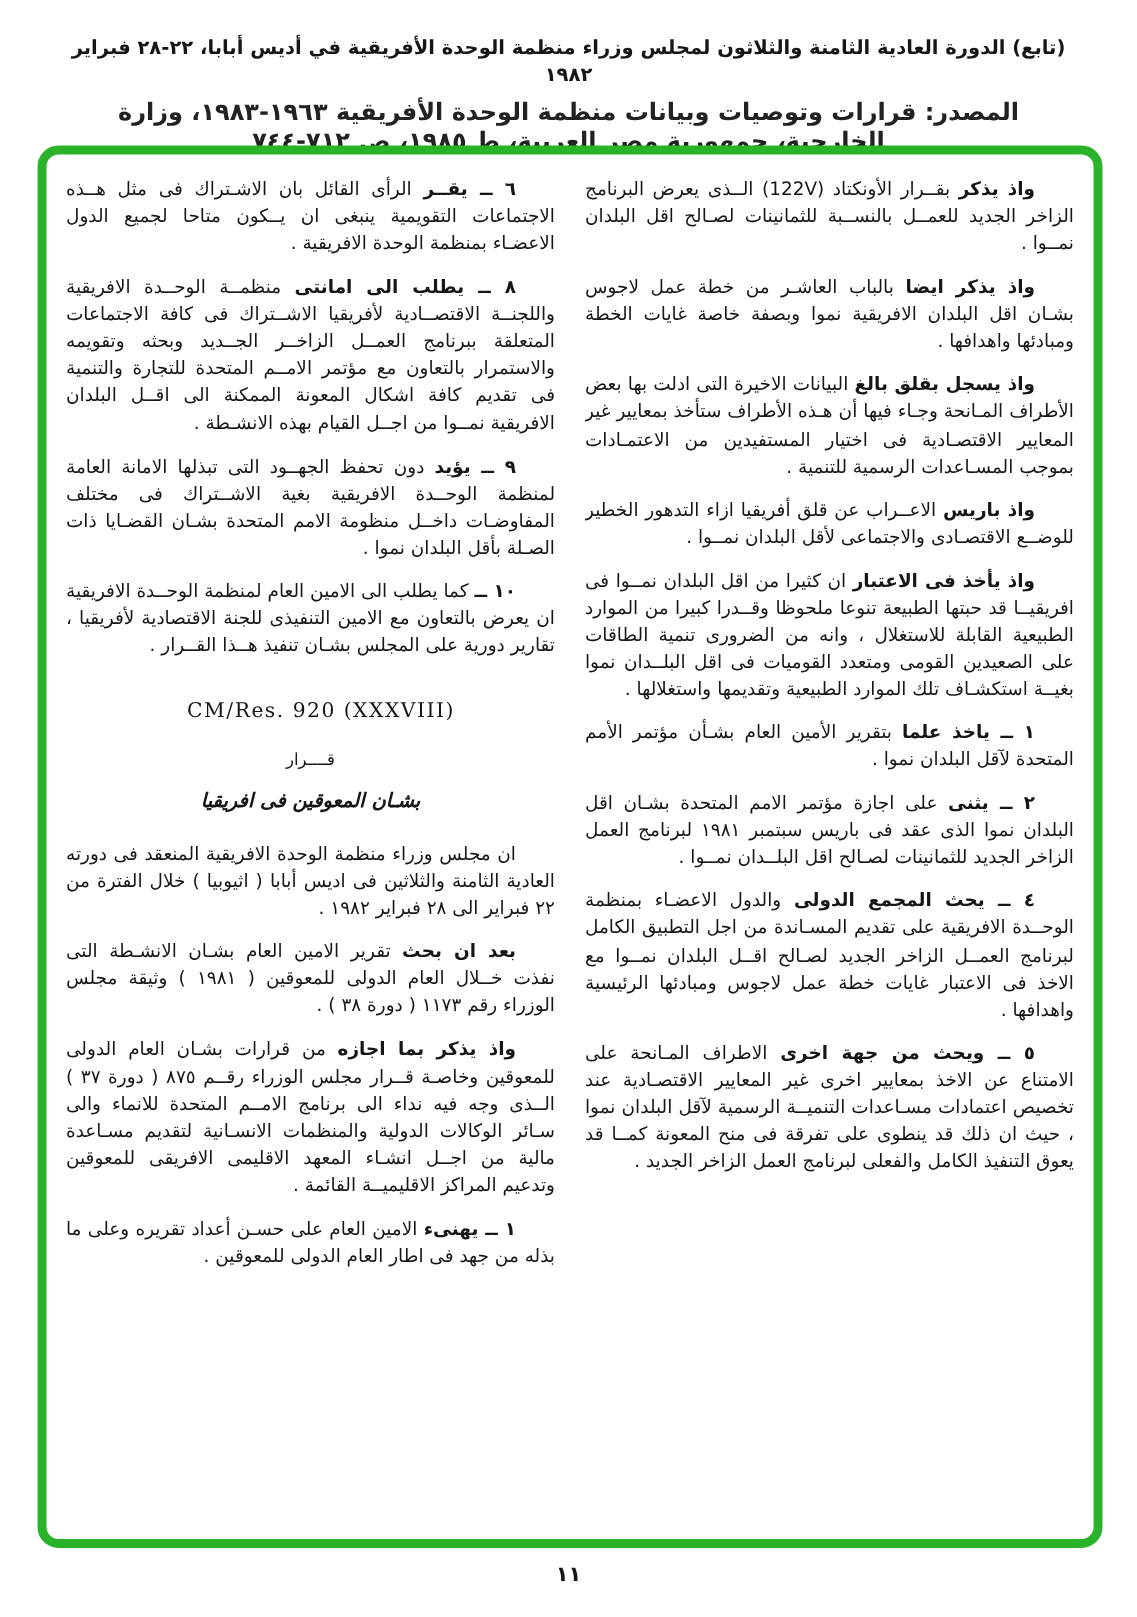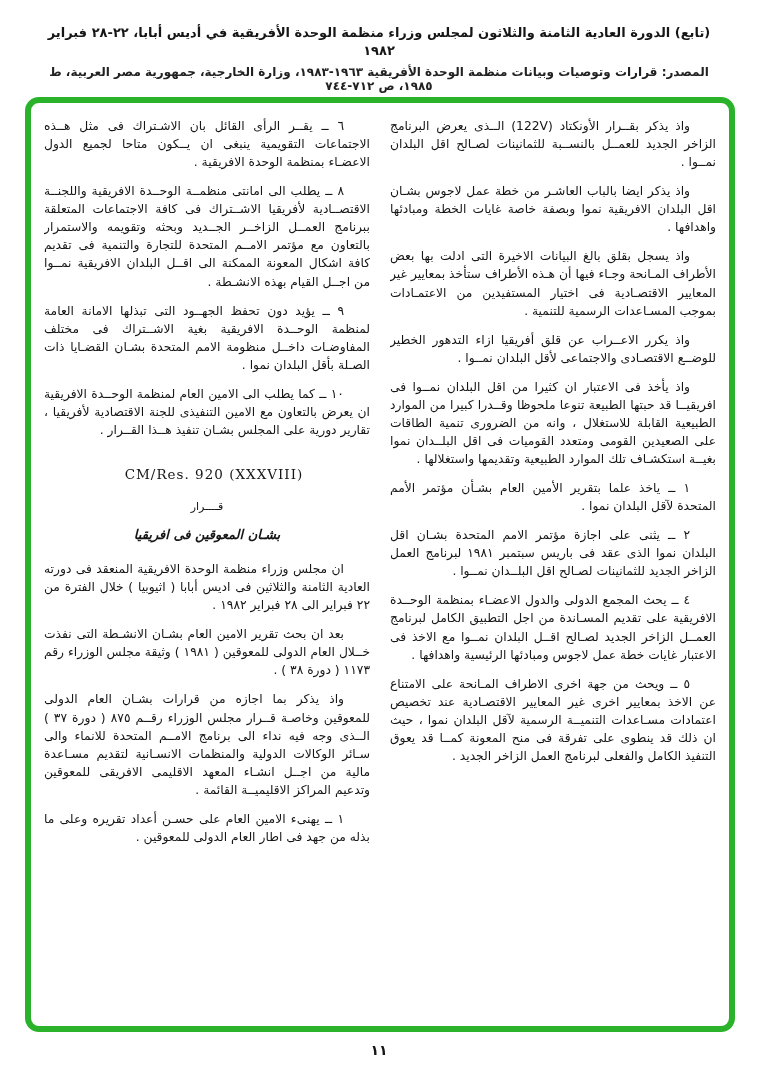--- a/index.html
+++ b/index.html
@@ -18,21 +18,21 @@
     direction: rtl;
   }
   .header-title {
     font-size: 13px;
     font-weight: bold;
     line-height: 1.4;
     padding: 0 40px;
   }
   .header-source {
     margin-top: 5px;
-    font-size: 12px;
+    font-size: 16px;
     font-weight: bold;
     color: #222;
     padding: 0 46px;
   }
   
   .content-box {
     position: absolute;
     left: 25px;
     top: 97px;
     width: 710px;
@@ -51,21 +51,21 @@
     direction: rtl;
     text-align: justify;
     font-size: 12.3px;
     line-height: 1.47;
     overflow: hidden;
   }
   .para {
     margin-bottom: 11px;
     text-indent: 26px;
   }
-  .para .lead { font-weight: normal; }
+  .para .lead { font-weight: bold; }
   .res-ref {
     direction: ltr;
     text-align: center;
     font-family: "DejaVu Serif", serif;
     font-size: 13.5px;
     letter-spacing: 1px;
     margin: 26px 0 4px 0;
     padding-left: 14px;
     text-indent: 0;
   }
@@ -101,21 +101,21 @@
   <div class="header-title">(تابع) الدورة العادية الثامنة والثلاثون لمجلس وزراء منظمة الوحدة الأفريقية في أديس أبابا، ٢٢-٢٨ فبراير ١٩٨٢</div>
   <div class="header-source">المصدر: قرارات وتوصيات وبيانات منظمة الوحدة الأفريقية ١٩٦٣-١٩٨٣، وزارة الخارجية، جمهورية مصر العربية، ط ١٩٨٥، ص ٧١٢-٧٤٤</div>
 </div>
 
 <div class="content-box">
 
   <div class="col">
     <p class="para"><span class="lead">واذ يذكر</span><span> بقــرار الأونكتاد (122V) الــذى يعرض البرنامج الزاخر الجديد للعمــل بالنســبة للثمانينات لصـالح اقل البلدان نمــوا .</span></p>
     <p class="para"><span class="lead">واذ يذكر ايضا</span><span> بالباب العاشـر من خطة عمل لاجوس بشـان اقل البلدان الافريقية نموا وبصفة خاصة غايات الخطة ومبادئها واهدافها .</span></p>
     <p class="para"><span class="lead">واذ يسجل بقلق بالغ</span><span> البيانات الاخيرة التى ادلت بها بعض الأطراف المـانحة وجـاء فيها أن هـذه الأطراف ستأخذ بمعايير غير المعايير الاقتصـادية فى اختيار المستفيدين من الاعتمـادات بموجب المسـاعدات الرسمية للتنمية .</span></p>
-    <p class="para"><span class="lead">واذ يكرر</span><span> الاعــراب عن قلق أفريقيا ازاء التدهور الخطير للوضــع الاقتصـادى والاجتماعى لأقل البلدان نمــوا .</span></p>
+    <p class="para"><span class="lead">واذ باريس</span><span> الاعــراب عن قلق أفريقيا ازاء التدهور الخطير للوضــع الاقتصـادى والاجتماعى لأقل البلدان نمــوا .</span></p>
     <p class="para"><span class="lead">واذ يأخذ فى الاعتبار</span><span> ان كثيرا من اقل البلدان نمــوا فى افريقيــا قد حبتها الطبيعة تنوعا ملحوظا وقــدرا كبيرا من الموارد الطبيعية القابلة للاستغلال ، وانه من الضرورى تنمية الطاقات على الصعيدين القومى ومتعدد القوميات فى اقل البلــدان نموا بغيــة استكشـاف تلك الموارد الطبيعية وتقديمها واستغلالها .</span></p>
     <p class="para"><span class="lead">١ ــ ياخذ علما</span><span> بتقرير الأمين العام بشـأن مؤتمر الأمم المتحدة لآقل البلدان نموا .</span></p>
     <p class="para"><span class="lead">٢ ــ يثنى</span><span> على اجازة مؤتمر الامم المتحدة بشـان اقل البلدان نموا الذى عقد فى باريس سبتمبر ١٩٨١ لبرنامج العمل الزاخر الجديد للثمانينات لصـالح اقل البلــدان نمــوا .</span></p>
     <p class="para"><span class="lead">٤ ــ يحث المجمع الدولى</span><span> والدول الاعضـاء بمنظمة الوحــدة الافريقية على تقديم المسـاندة من اجل التطبيق الكامل لبرنامج العمــل الزاخر الجديد لصـالح اقــل البلدان نمــوا مع الاخذ فى الاعتبار غايات خطة عمل لاجوس ومبادئها الرئيسية واهدافها .</span></p>
     <p class="para"><span class="lead">٥ ــ ويحث من جهة اخرى</span><span> الاطراف المـانحة على الامتناع عن الاخذ بمعايير اخرى غير المعايير الاقتصـادية عند تخصيص اعتمادات مسـاعدات التنميــة الرسمية لآقل البلدان نموا ، حيث ان ذلك قد ينطوى على تفرقة فى منح المعونة كمــا قد يعوق التنفيذ الكامل والفعلى لبرنامج العمل الزاخر الجديد .</span></p>
   </div>
 
   <div class="col">
     <p class="para"><span class="lead">٦ ــ يقــر</span><span> الرأى القائل بان الاشـتراك فى مثل هــذه الاجتماعات التقويمية ينبغى ان يــكون متاحا لجميع الدول الاعضـاء بمنظمة الوحدة الافريقية .</span></p>
     <p class="para"><span class="lead">٨ ــ يطلب الى امانتى</span><span> منظمــة الوحــدة الافريقية واللجنــة الاقتصــادية لأفريقيا الاشــتراك فى كافة الاجتماعات المتعلقة ببرنامج العمــل الزاخــر الجــديد وبحثه وتقويمه والاستمرار بالتعاون مع مؤتمر الامــم المتحدة للتجارة والتنمية فى تقديم كافة اشكال المعونة الممكنة الى اقــل البلدان الافريقية نمــوا من اجــل القيام بهذه الانشـطة .</span></p>

